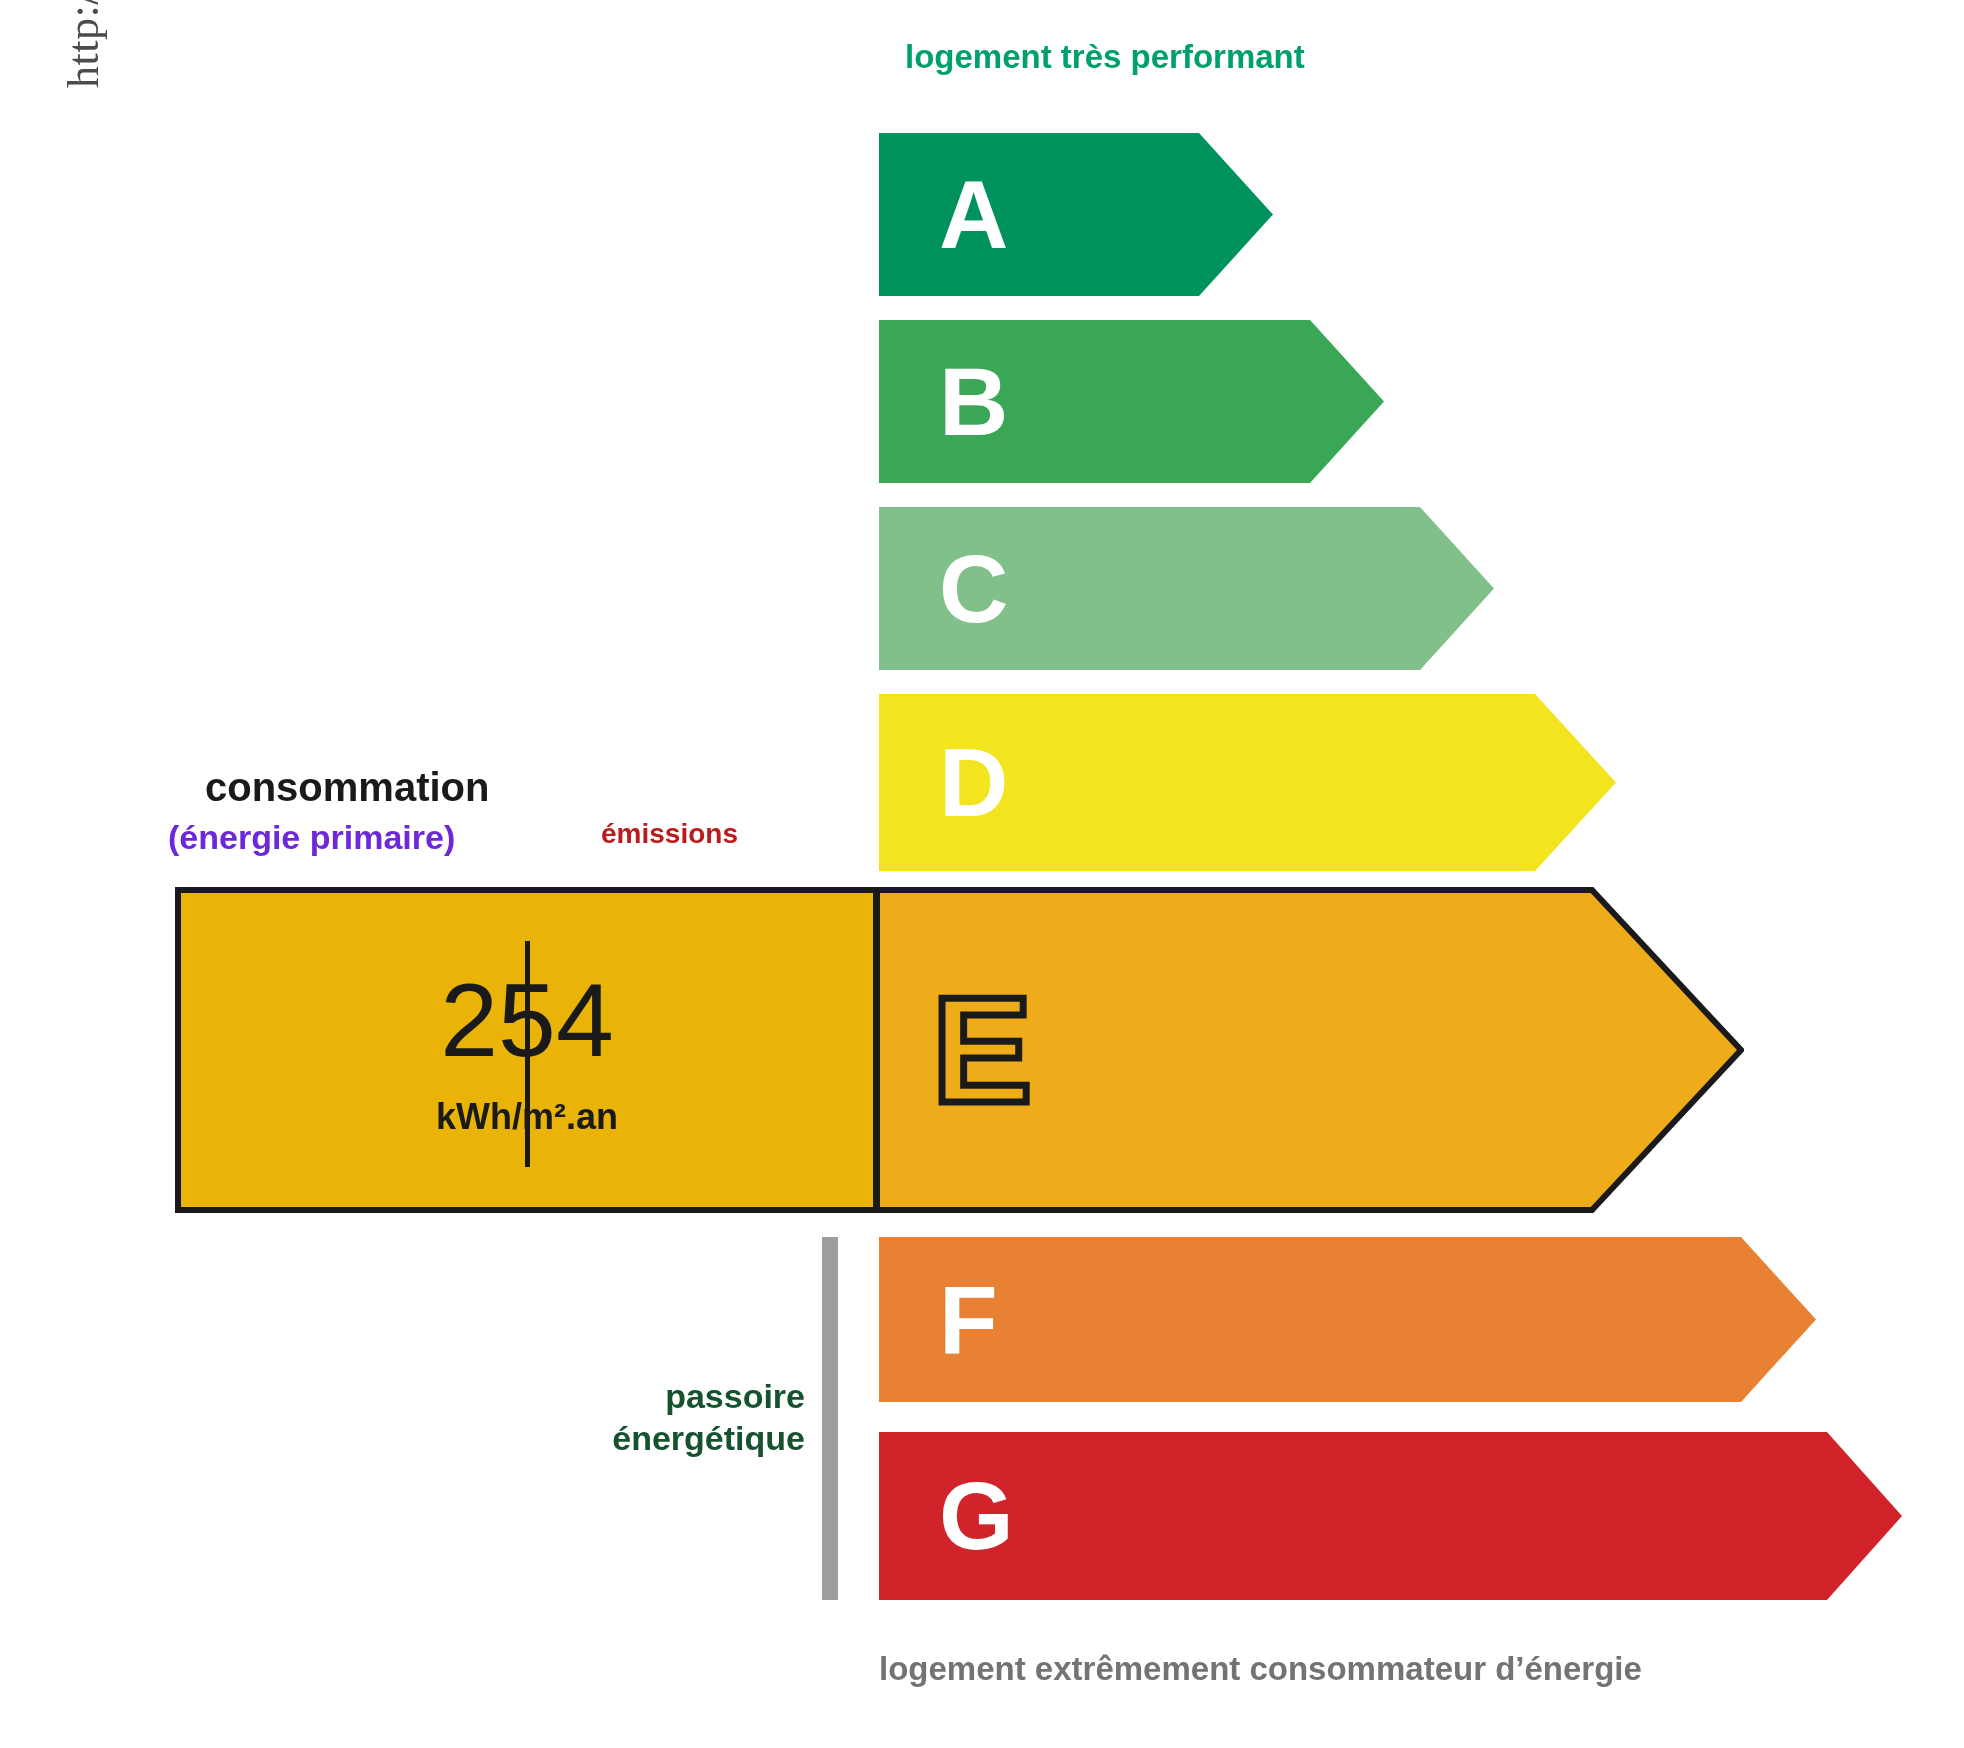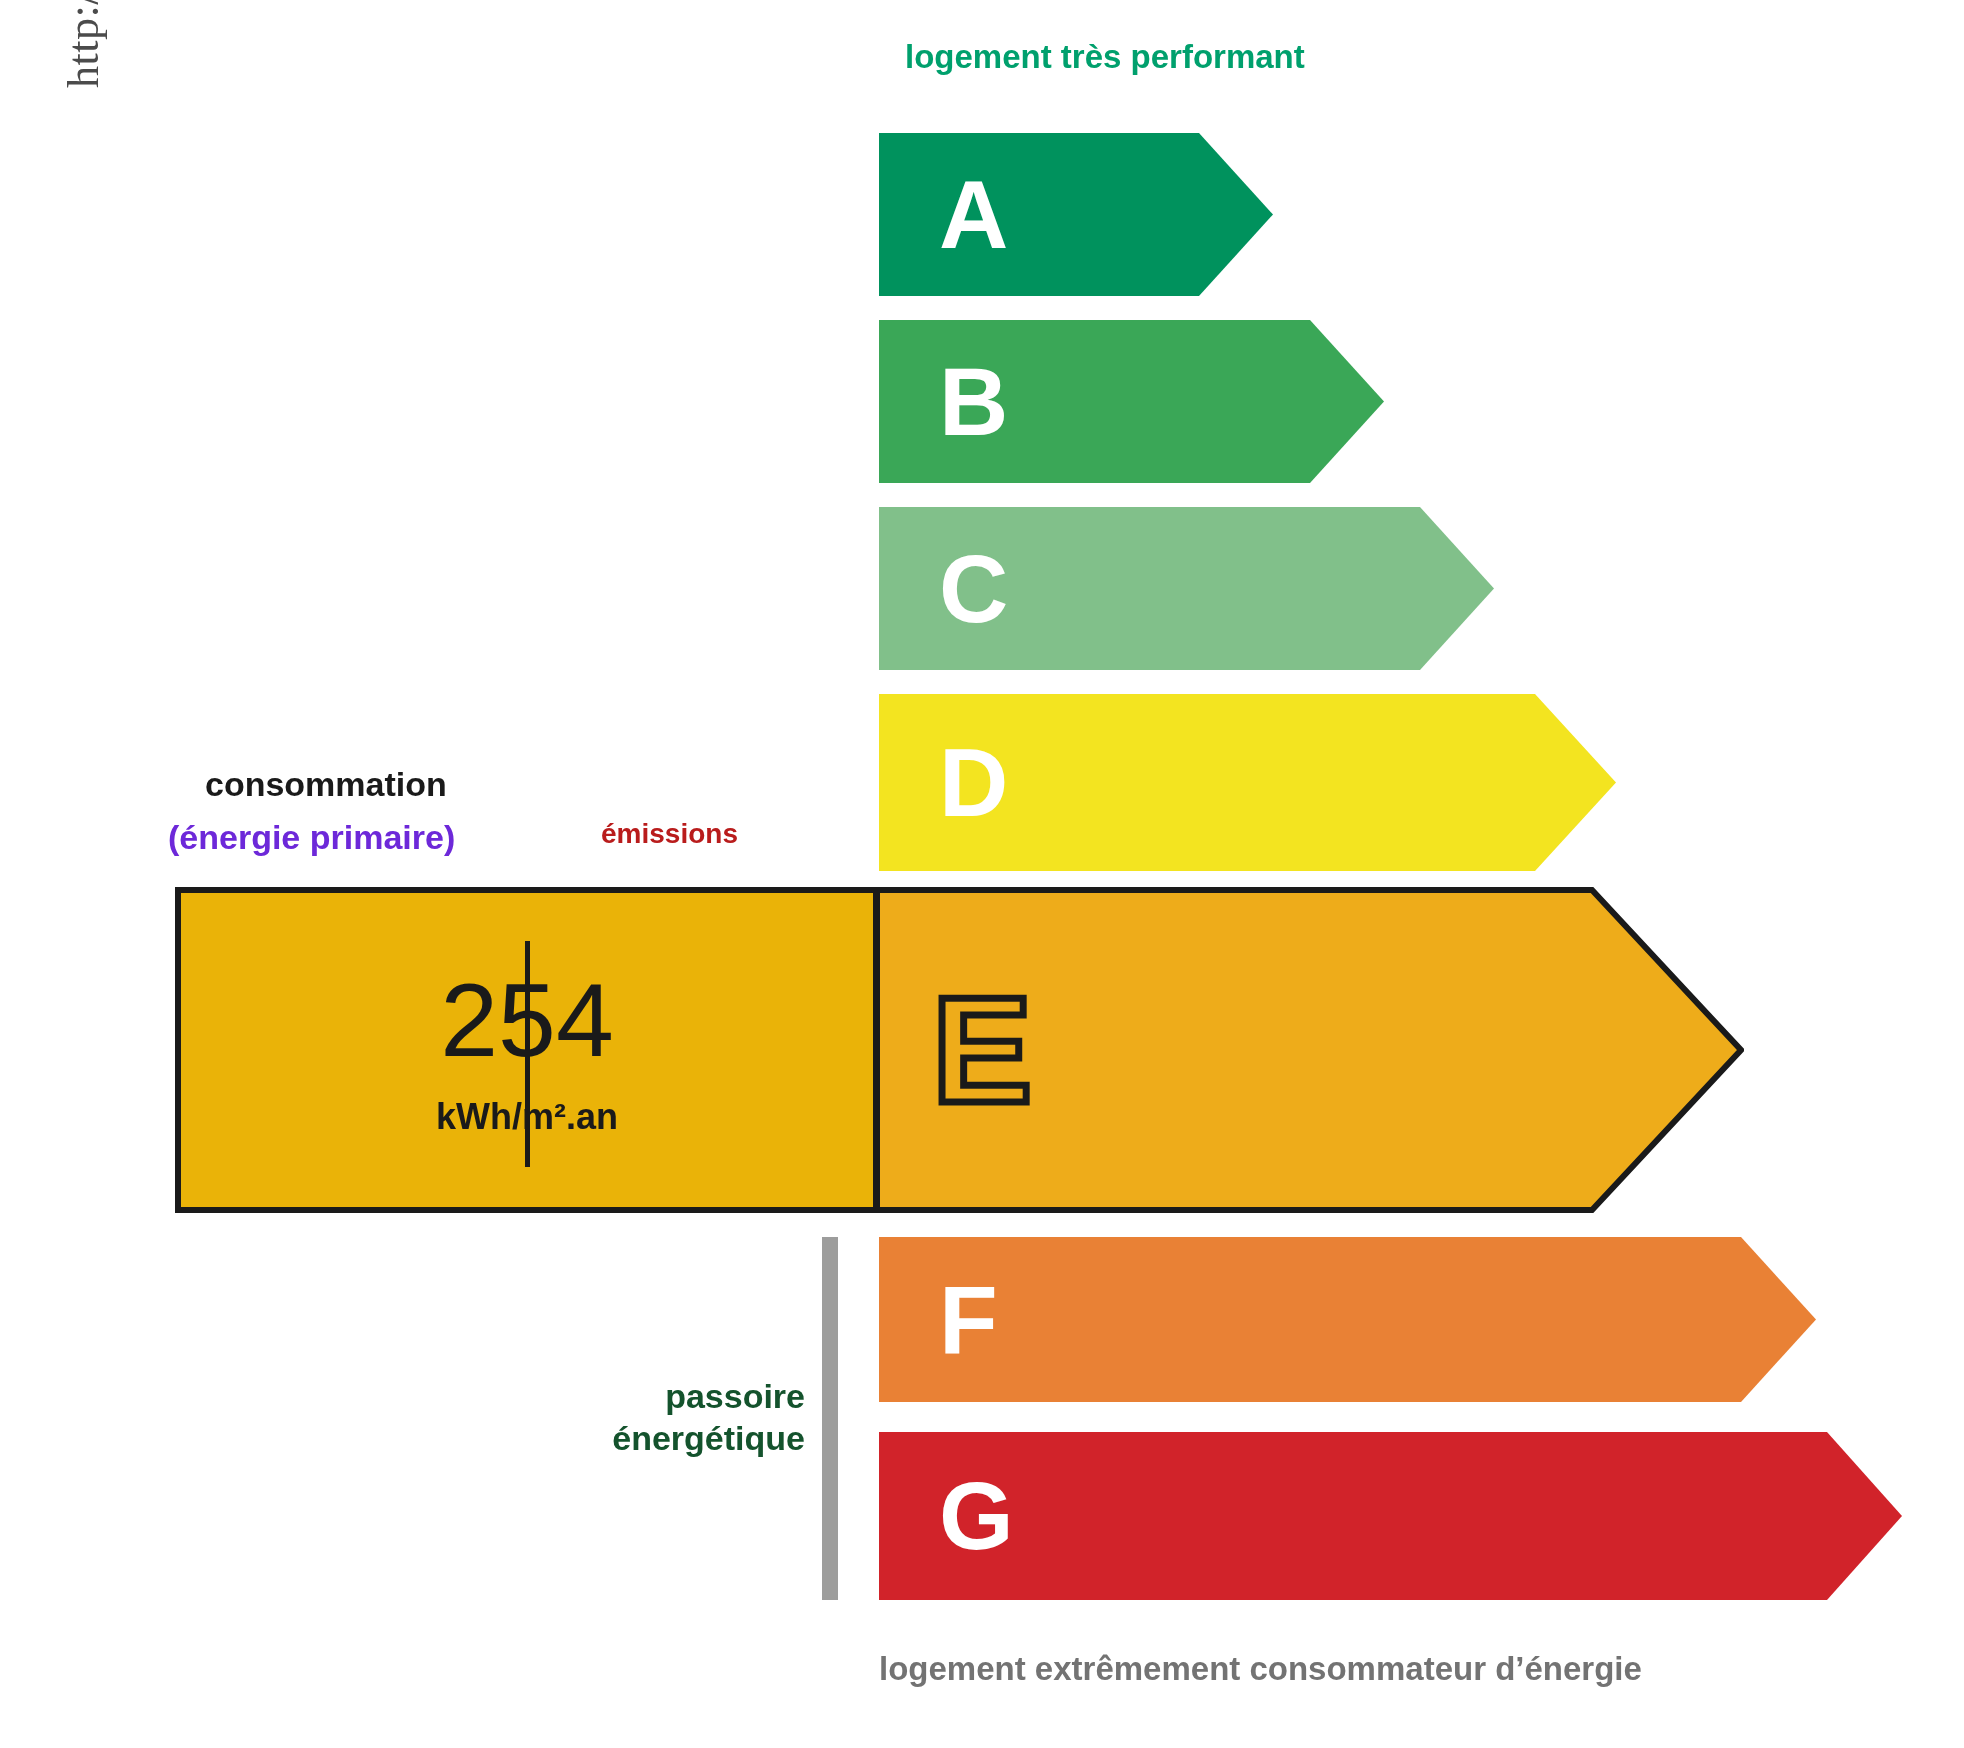--- a/index.html
+++ b/index.html
@@ -52,21 +52,21 @@
     left: 879px;
     top: 1650px;
     color: #737373;
   }
 
   
   #label-consommation {
     position: absolute;
     left: 205px;
     top: 765px;
-    font-size: 34px;
+    font-size: 40px;
     font-weight: bold;
     color: #1a1a1a;
     white-space: nowrap;
   }
   #label-energie-primaire {
     position: absolute;
     left: 168px;
     top: 818px;
     font-size: 34px;
     font-weight: bold;

